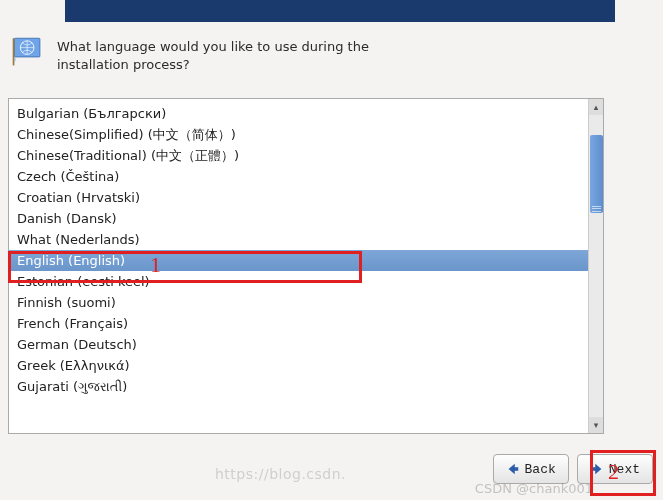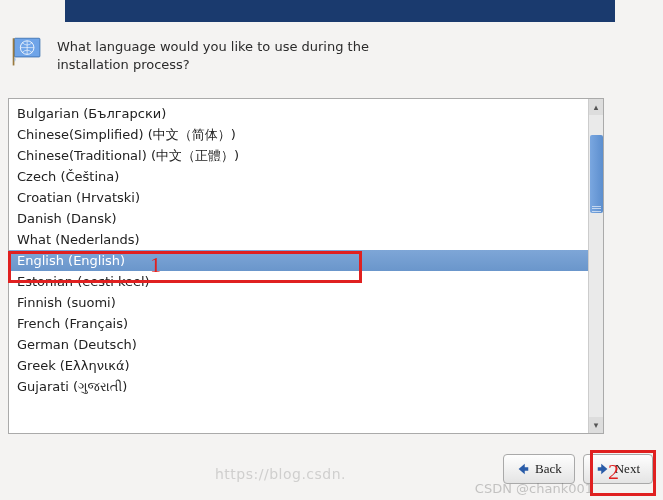--- a/index.html
+++ b/index.html
@@ -116,21 +116,21 @@
       background: linear-gradient(#fefefe, #e4e4e4);
       border: 1px solid #a9a9a9;
       border-radius: 4px;
       display: flex;
       align-items: center;
       justify-content: center;
       gap: 5px;
       font-size: 13px;
       color: #222;
       cursor: pointer;
-      font-family: Liberation Serif, serif;
+      font-family: Liberation Mono, monospace;
     }
     .btn .arrow-ico {
       width: 14px; height: 14px;
     }
     .annotation-box-1 {
       position: absolute;
       top: 251px;
       left: 8px;
       width: 354px;
       height: 32px;

